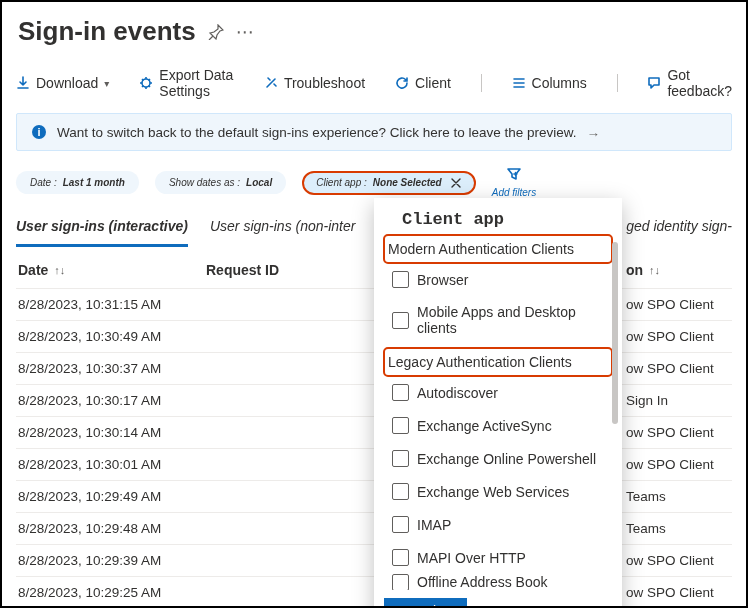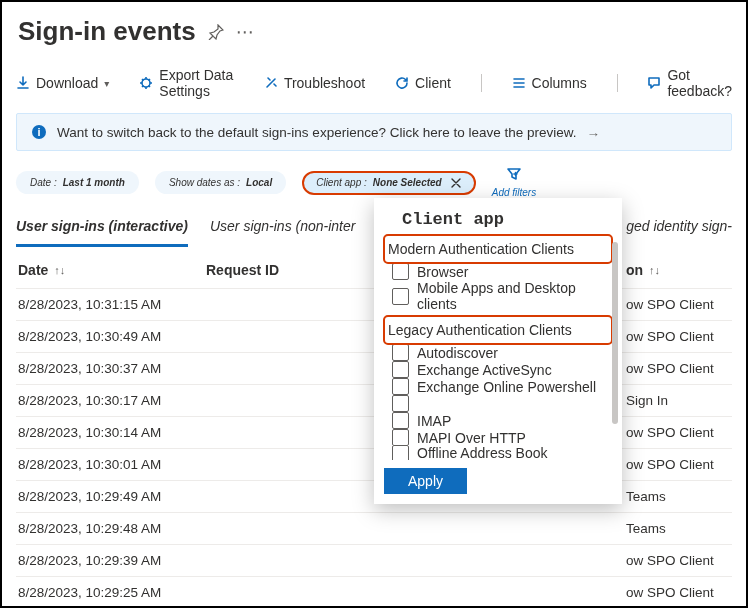--- a/index.html
+++ b/index.html
@@ -39,21 +39,21 @@
   .row .c1 { width:180px; }
   .row .c2 { flex:1; }
   .row .c3 { width:110px; padding-left:6px; }
 
   
   .popup { position:absolute; left:372px; top:196px; width:248px; background:#fff; box-shadow:0 6px 20px rgba(0,0,0,.25); z-index:50; padding-bottom:0; }
   .popup-inner { padding:10px 12px 0 12px; }
   .popup h3 { font-size:17px; font-weight:600; margin:2px 0 8px 16px;font-family:Liberation Mono, monospace; }
   .group-hdr { font-size:14px; font-weight:400; color:#323130; padding:4px 2px; margin-bottom:2px; }
   .opts { padding-left:6px; }
-  .opt { display:flex; align-items:center; gap:8px; font-size:14px; padding:0 0; cursor:pointer; }
+  .opt { display:flex; align-items:center; gap:8px; font-size:14px; padding:8px 0; cursor:pointer; }
   .opt .box { width:17px; height:17px; border:1px solid #605e5c; border-radius:2px; flex:0 0 auto; }
   .apply-bar { padding:8px 10px 10px 10px; }
   .apply-btn { background:#0f6cbd; color:#fff; border:none; padding:5px 24px; font-size:14px; cursor:pointer; }
   .scroll-hint { position:absolute; right:4px; top:44px; width:6px; height:182px; background:#c8c6c4; border-radius:3px; }
   .last-opt { overflow:hidden; height:14px; }
 
   .icon-blue { fill:#0f6cbd; }
   .icon { stroke:#0f6cbd; fill:none; stroke-width:1.6; }
 </style>
 </head>
@@ -245,20 +245,21 @@
         <div class="opt">
           <span class="box"></span>
           <span>Exchange ActiveSync</span>
         </div>
         <div class="opt">
           <span class="box"></span>
           <span>Exchange Online Powershell</span>
         </div>
         <div class="opt">
           <span class="box"></span>
+          <span>Exchange Web Services</span>
         </div>
         <div class="opt">
           <span class="box"></span>
           <span>IMAP</span>
         </div>
         <div class="opt">
           <span class="box"></span>
           <span>MAPI Over HTTP</span>
         </div>
         <div class="opt last-opt">

